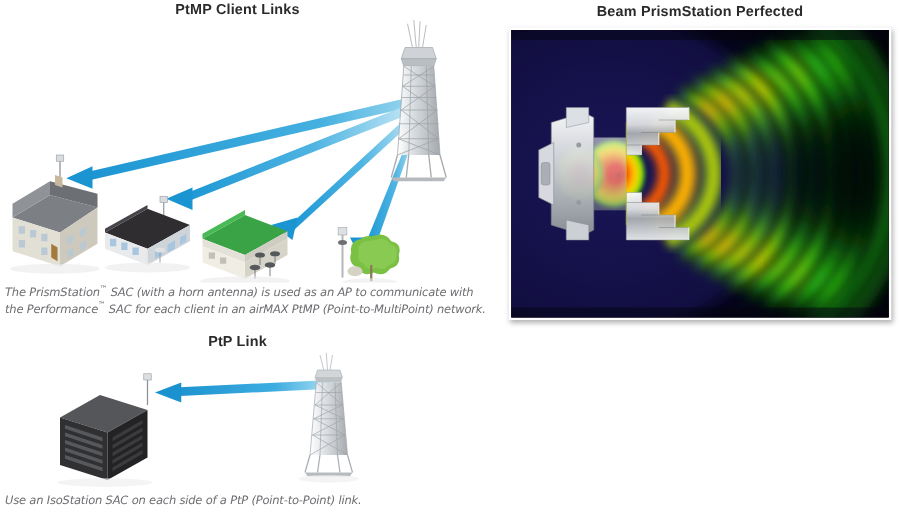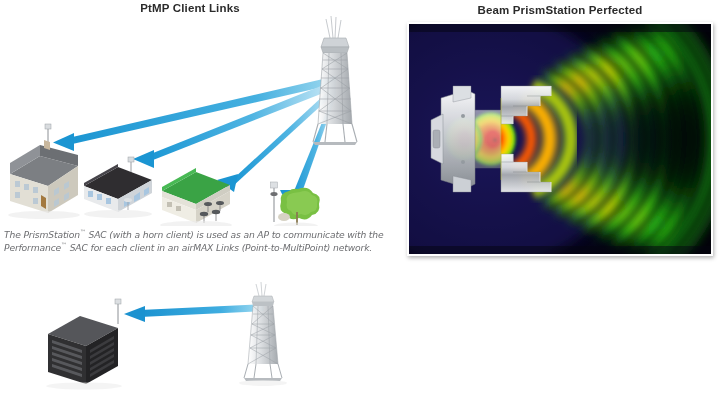--- a/index.html
+++ b/index.html
@@ -81,20 +81,21 @@
   }
   #beam-image svg { position: absolute; left: 0; top: 0; }
 </style>
 </head>
 <body>
 
 <div class="stage">
 
   <div class="heading" id="ptmp-heading">PtMP Client Links</div>
 
+  <div class="heading" id="ptp-heading">PtP Link</div>
 
   <div class="heading" id="beam-heading">Beam PrismStation Perfected</div>
 
   <svg id="ptmp-svg" viewBox="0 0 400 212">
     <defs>
       <linearGradient id="beamGrad" x1="1" y1="0" x2="0" y2="0">
         <stop offset="0%" stop-color="#9fd9ef"></stop>
         <stop offset="30%" stop-color="#45b0e0"></stop>
         <stop offset="100%" stop-color="#1b95d2"></stop>
       </linearGradient>
@@ -273,22 +274,22 @@
       <path d="M298 175 q10 -4 15 4 q9 2 6 11 q2 9 -7 11 q-5 7 -13 3 q-9 4 -13 -4 q-8 -3 -5 -12 q-2 -9 8 -11 q3 -3 9 -2 z" fill="#79c043"></path>
       <path d="M300 178 q8 -3 12 3 q7 2 5 9 q1 7 -6 8 q-4 5 -10 2 q-7 3 -10 -3 q-6 -2 -4 -9 q-2 -7 6 -9 z" fill="#8ccb55" opacity="0.85"></path>
       <line x1="297" y1="198" x2="297" y2="211" stroke="#8a7a52" stroke-width="1.8"></line>
 
       <ellipse cx="284" cy="203" rx="6" ry="4" fill="#d6d2c4"></ellipse>
       <ellipse cx="296" cy="212" rx="22" ry="3.5" fill="#e9e9e9" opacity="0.6"></ellipse>
     </g>
   </svg>
 
   <div class="caption" id="ptmp-caption">
-    <span>The PrismStation</span><sup>™</sup><span> SAC (with a horn client) is used as an AP to communicate with</span>
-    <span>the Performance</span><sup>™</sup><span> SAC for each client in an airMAX Links (Point-to-MultiPoint) network.</span>
+    <span>The PrismStation</span><sup>™</sup><span> SAC (with a horn antenna) is used as an AP to communicate with</span>
+    <span>the Performance</span><sup>™</sup><span> SAC for each client in an airMAX PtMP (Point-to-MultiPoint) network.</span>
   </div>
 
   <svg id="ptp-svg" viewBox="0 0 400 108">
     <defs>
       <linearGradient id="ptpBeam" x1="1" y1="0" x2="0" y2="0">
         <stop offset="0%" stop-color="#a9dff3"></stop>
         <stop offset="35%" stop-color="#3fade0"></stop>
         <stop offset="100%" stop-color="#1b92d0"></stop>
       </linearGradient>
       <linearGradient id="ptpTower" x1="0" y1="0" x2="1" y2="0">
@@ -361,20 +362,21 @@
         <line x1="248" y1="82" x2="244" y2="96"></line>
         <line x1="278" y1="82" x2="282" y2="96"></line>
         <line x1="256" y1="82" x2="254" y2="96"></line>
         <line x1="270" y1="82" x2="272" y2="96"></line>
       </g>
       <polygon points="244,96 282,96 280,99 246,99" fill="#b7bbbf"></polygon>
       <ellipse cx="263" cy="101" rx="24" ry="3" fill="#ececec" opacity="0.6"></ellipse>
     </g>
   </svg>
 
+  <div class="caption" id="ptp-caption">Use an IsoStation SAC on each side of a PtP (Point-to-Point) link.</div>
 
   <div id="beam-panel">
     <div id="beam-image">
       <svg viewBox="0 0 302 230" width="302" height="230">
         <defs>
 
           <radialGradient id="coreHeat" cx="50%" cy="50%" r="50%">
             <stop offset="0%" stop-color="#ff1500"></stop>
             <stop offset="28%" stop-color="#ff3800"></stop>
             <stop offset="48%" stop-color="#ff7a00"></stop>

